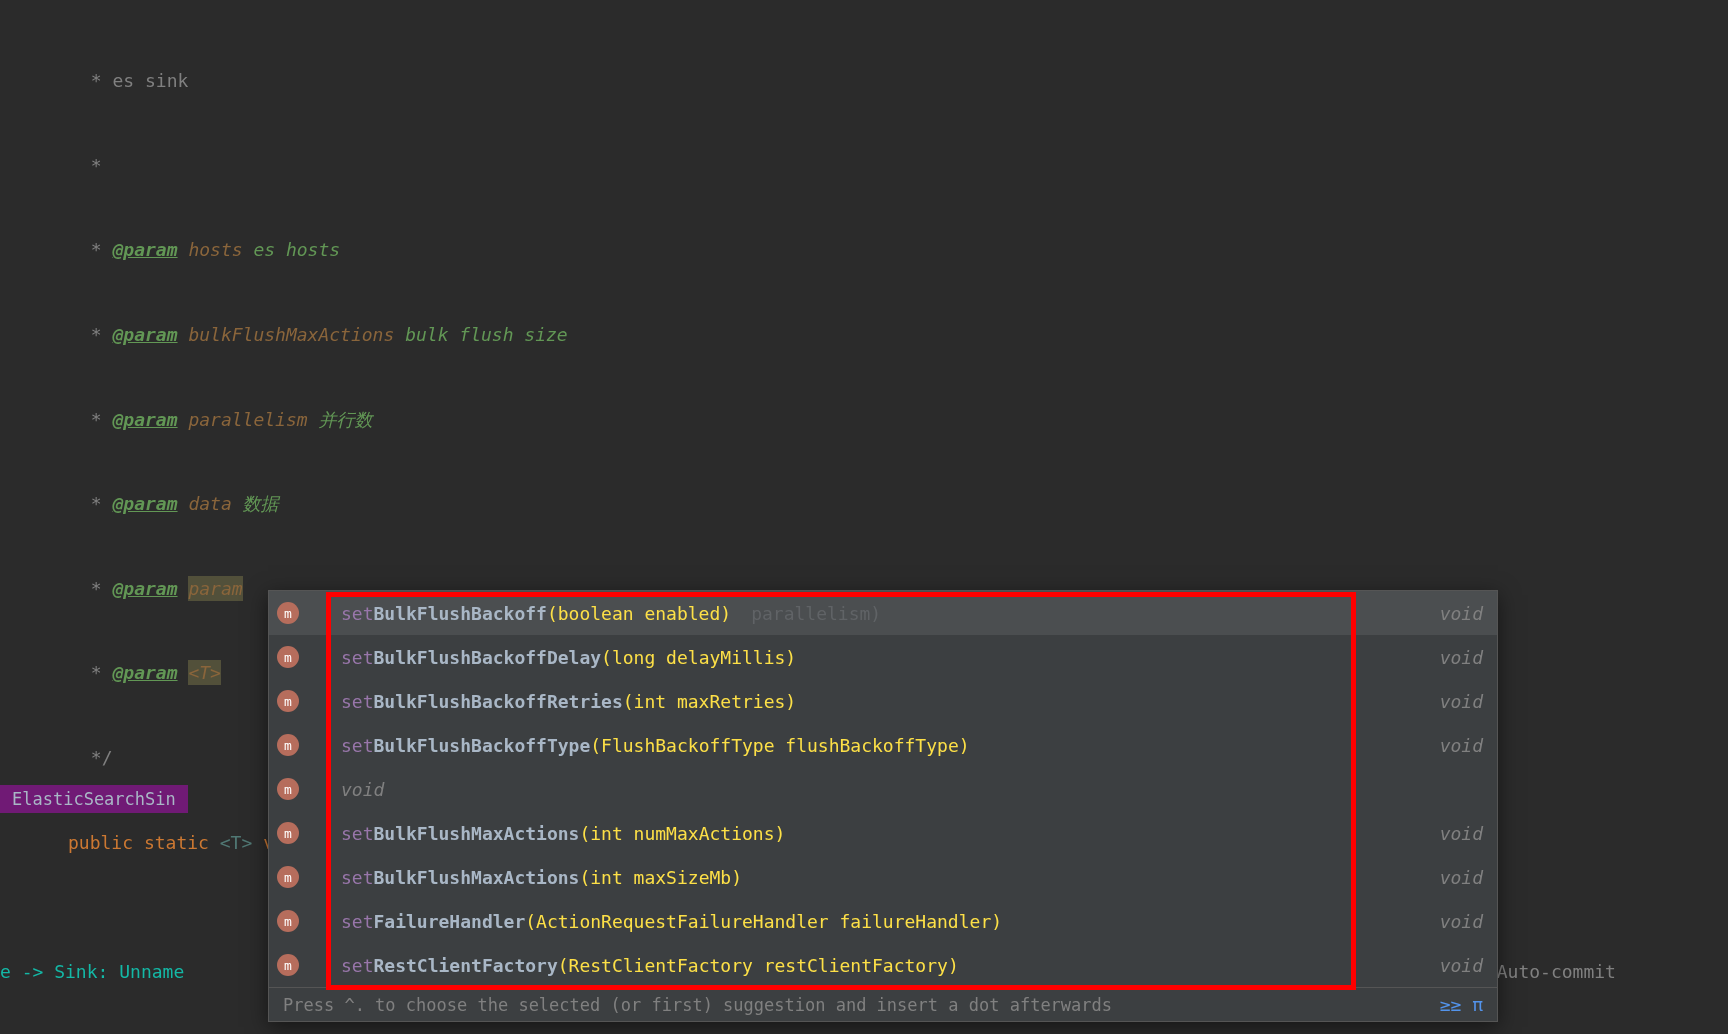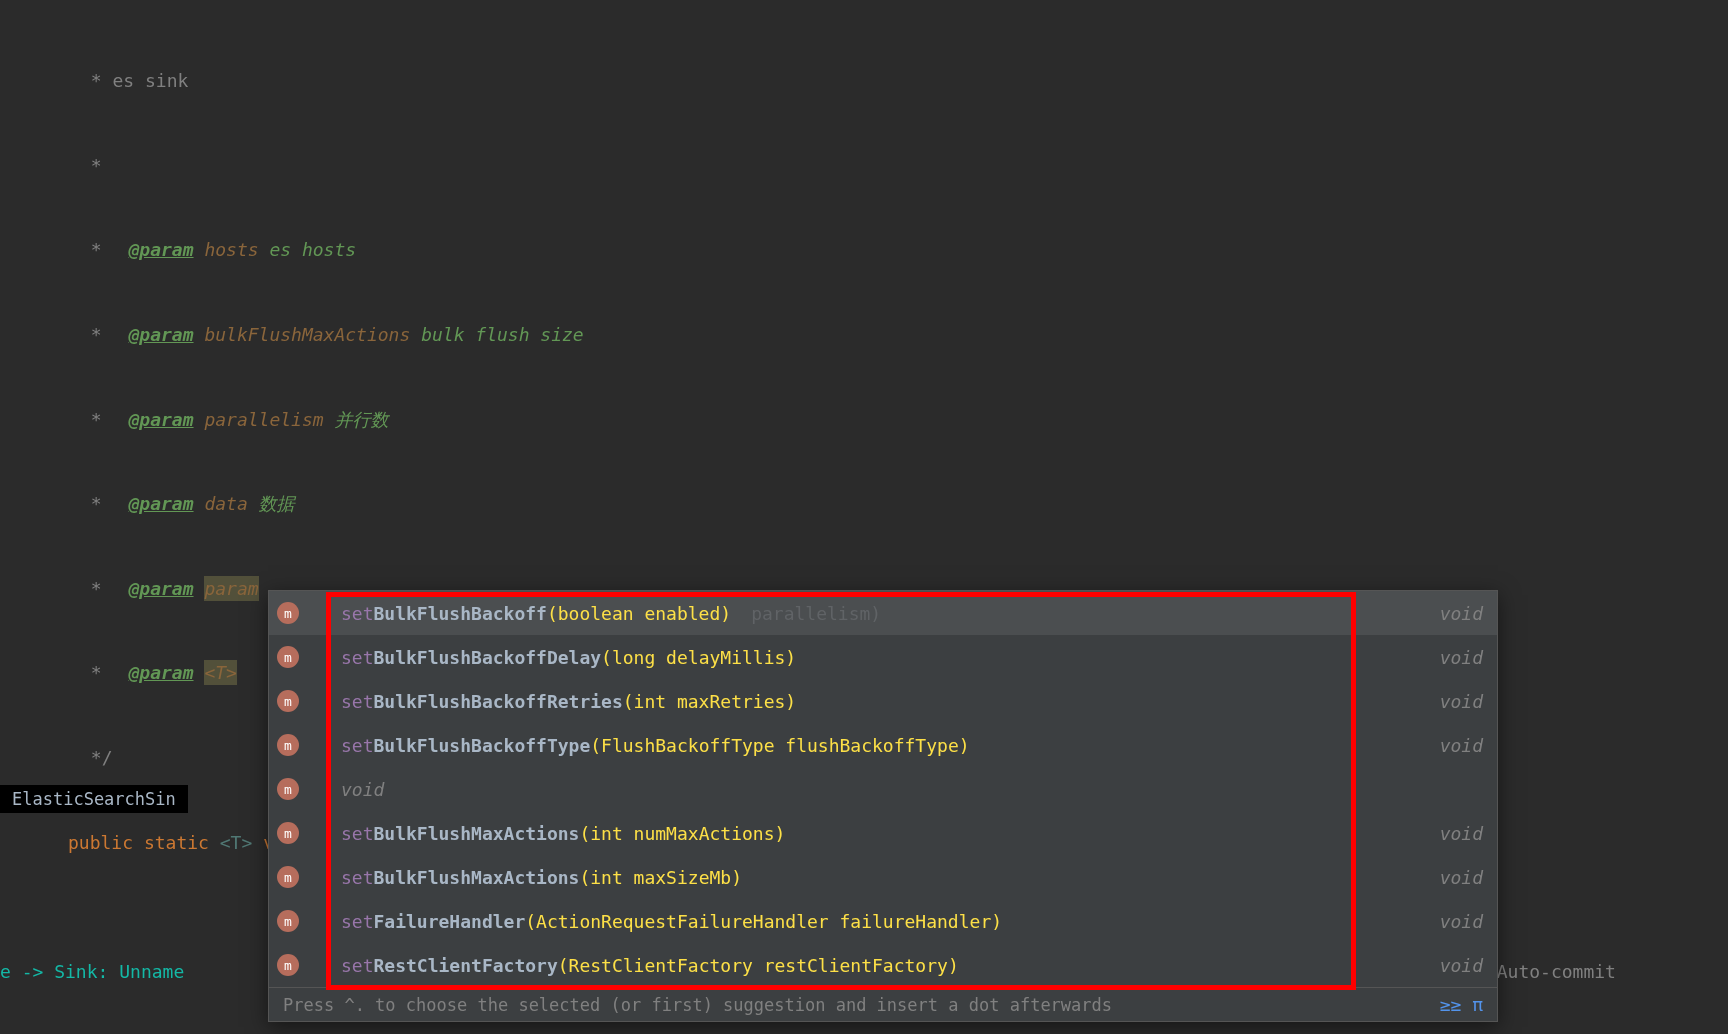--- a/index.html
+++ b/index.html
@@ -15,38 +15,38 @@
 .editor {
   padding-top: 18px;
   line-height: 2.35;
   color: #a9b7c6;
   white-space: pre;
 }
 .line { padding-left: 0; }
 .indent1 { padding-left: 80px; }
 .indent3 { padding-left: 128px; }
 .gray { color: #808080; }
-.param-tag { color: #629755; font-weight: bold; text-decoration: underline; font-style: italic; margin-left: 16px; }
+.param-tag { color: #629755; font-weight: bold; text-decoration: underline; font-style: italic; }
 .param-name { color: #8a653b; font-style: italic; }
 .comment-txt { color: #629755; font-style: italic; margin-top: 48px; }
 .hl-warn { background: #52503a; color: #8a653b; font-style: italic; padding: 2px 0;}
 .kw-public { color: #cc7832; }
 .kw-static { color: #cc7832; }
 .kw-type { color: #507874; }
 .kw-void { color: #cc7832; }
 .kw-int { color: #cc7832; }
 .kw-new { color: #cc7832; }
 .method-decl { color: #ffc66d; }
 .ident { color: #a9b7c6; }
 .breadcrumb {
   position: absolute;
   left: 0;
   top: 785px;
   padding: 4px 12px;
-  background: #000000;
+  background: #701a75;
   color: #a9b7c6;
   font-size: 17px;
 }
 .console {
   position: absolute;
   bottom: 0;
   left: 0;
   right: 0;
   height: 125px;
   background: #2b2b2b;

